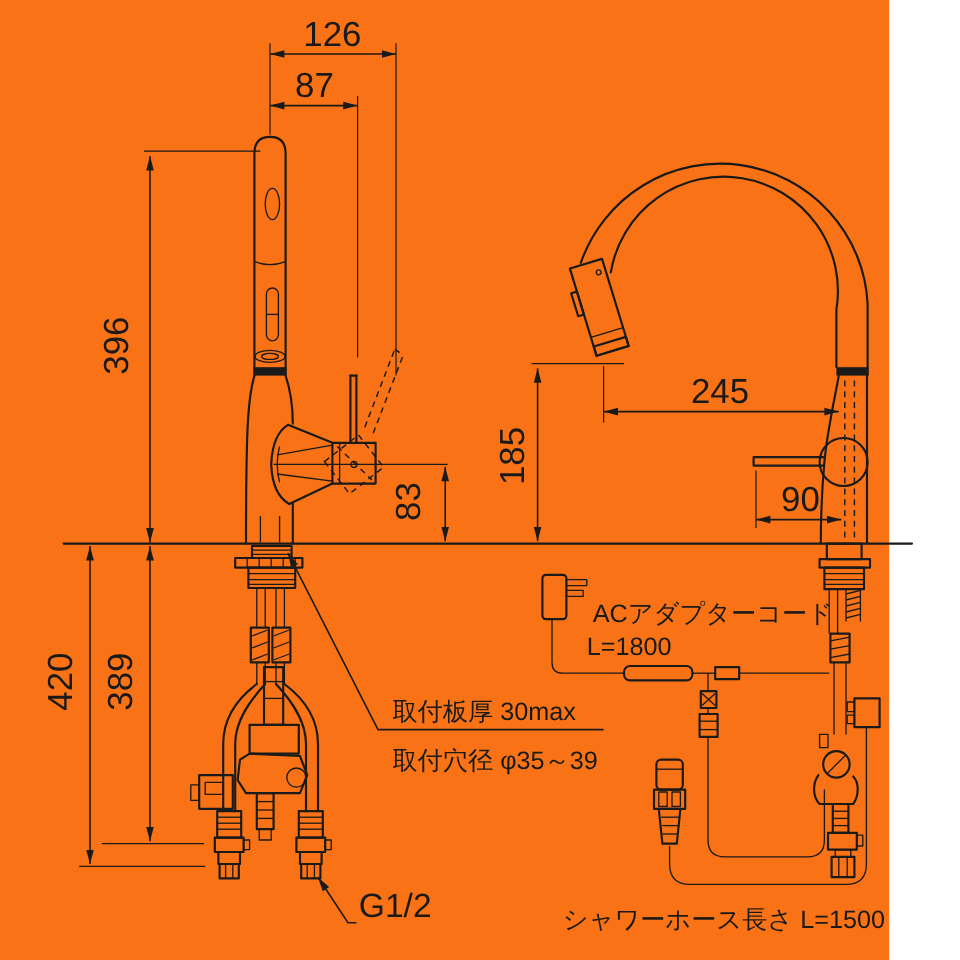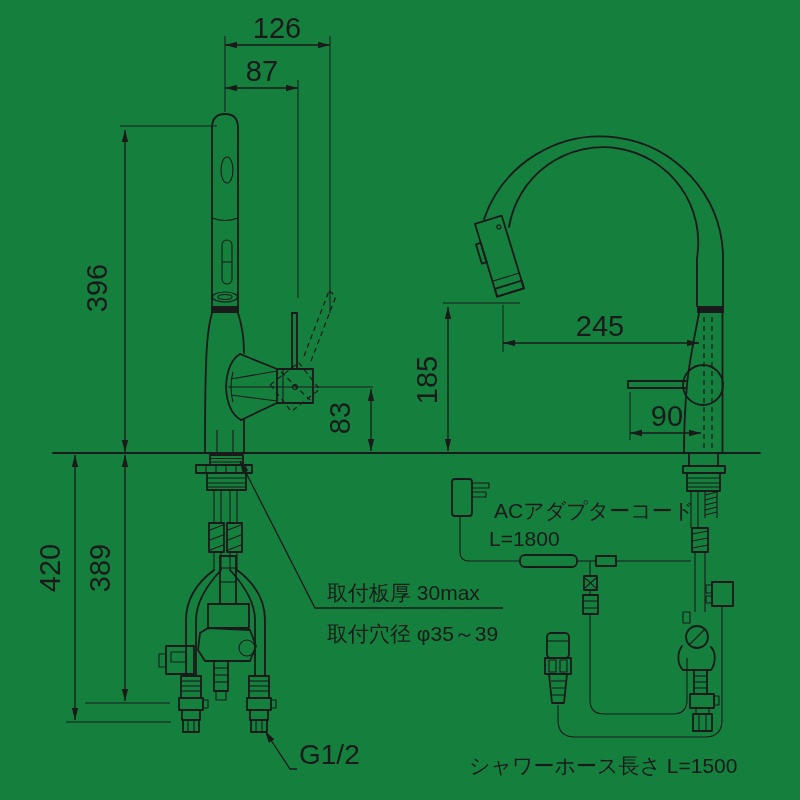--- a/index.html
+++ b/index.html
@@ -1,16 +1,16 @@
 <!DOCTYPE html>
 <html><head>
 <meta charset="utf-8">
 <style>
   html,body{margin:0;padding:0;background:#fff;}
-  .stage{width:800px;height:800px;background:#15803d;position:relative;font-family:"Liberation Sans",sans-serif;}
+  .stage{width:741px;height:800px;background:#f97316;position:relative;font-family:"Liberation Sans",sans-serif;}
   svg{display:block;}
   .obj{stroke:#1a1a1a;stroke-width:1.8;fill:none;stroke-linejoin:round;stroke-linecap:round;}
   .objthin{stroke:#1a1a1a;stroke-width:1.1;fill:none;stroke-linejoin:round;}
   .fillb{fill:#1a1a1a;stroke:none;}
   .dim{stroke:#1a1a1a;stroke-width:1.3;fill:none;}
   .cl{stroke:#1a1a1a;stroke-width:1;fill:none;}
   .dash2{stroke:#1a1a1a;stroke-width:1.2;fill:none;stroke-dasharray:5 4;}
   text{fill:#1a1a1a;font-family:"Liberation Sans",sans-serif;}
   .dimtxt{font-size:29px;}
   .notetxt{font-size:21px;}

